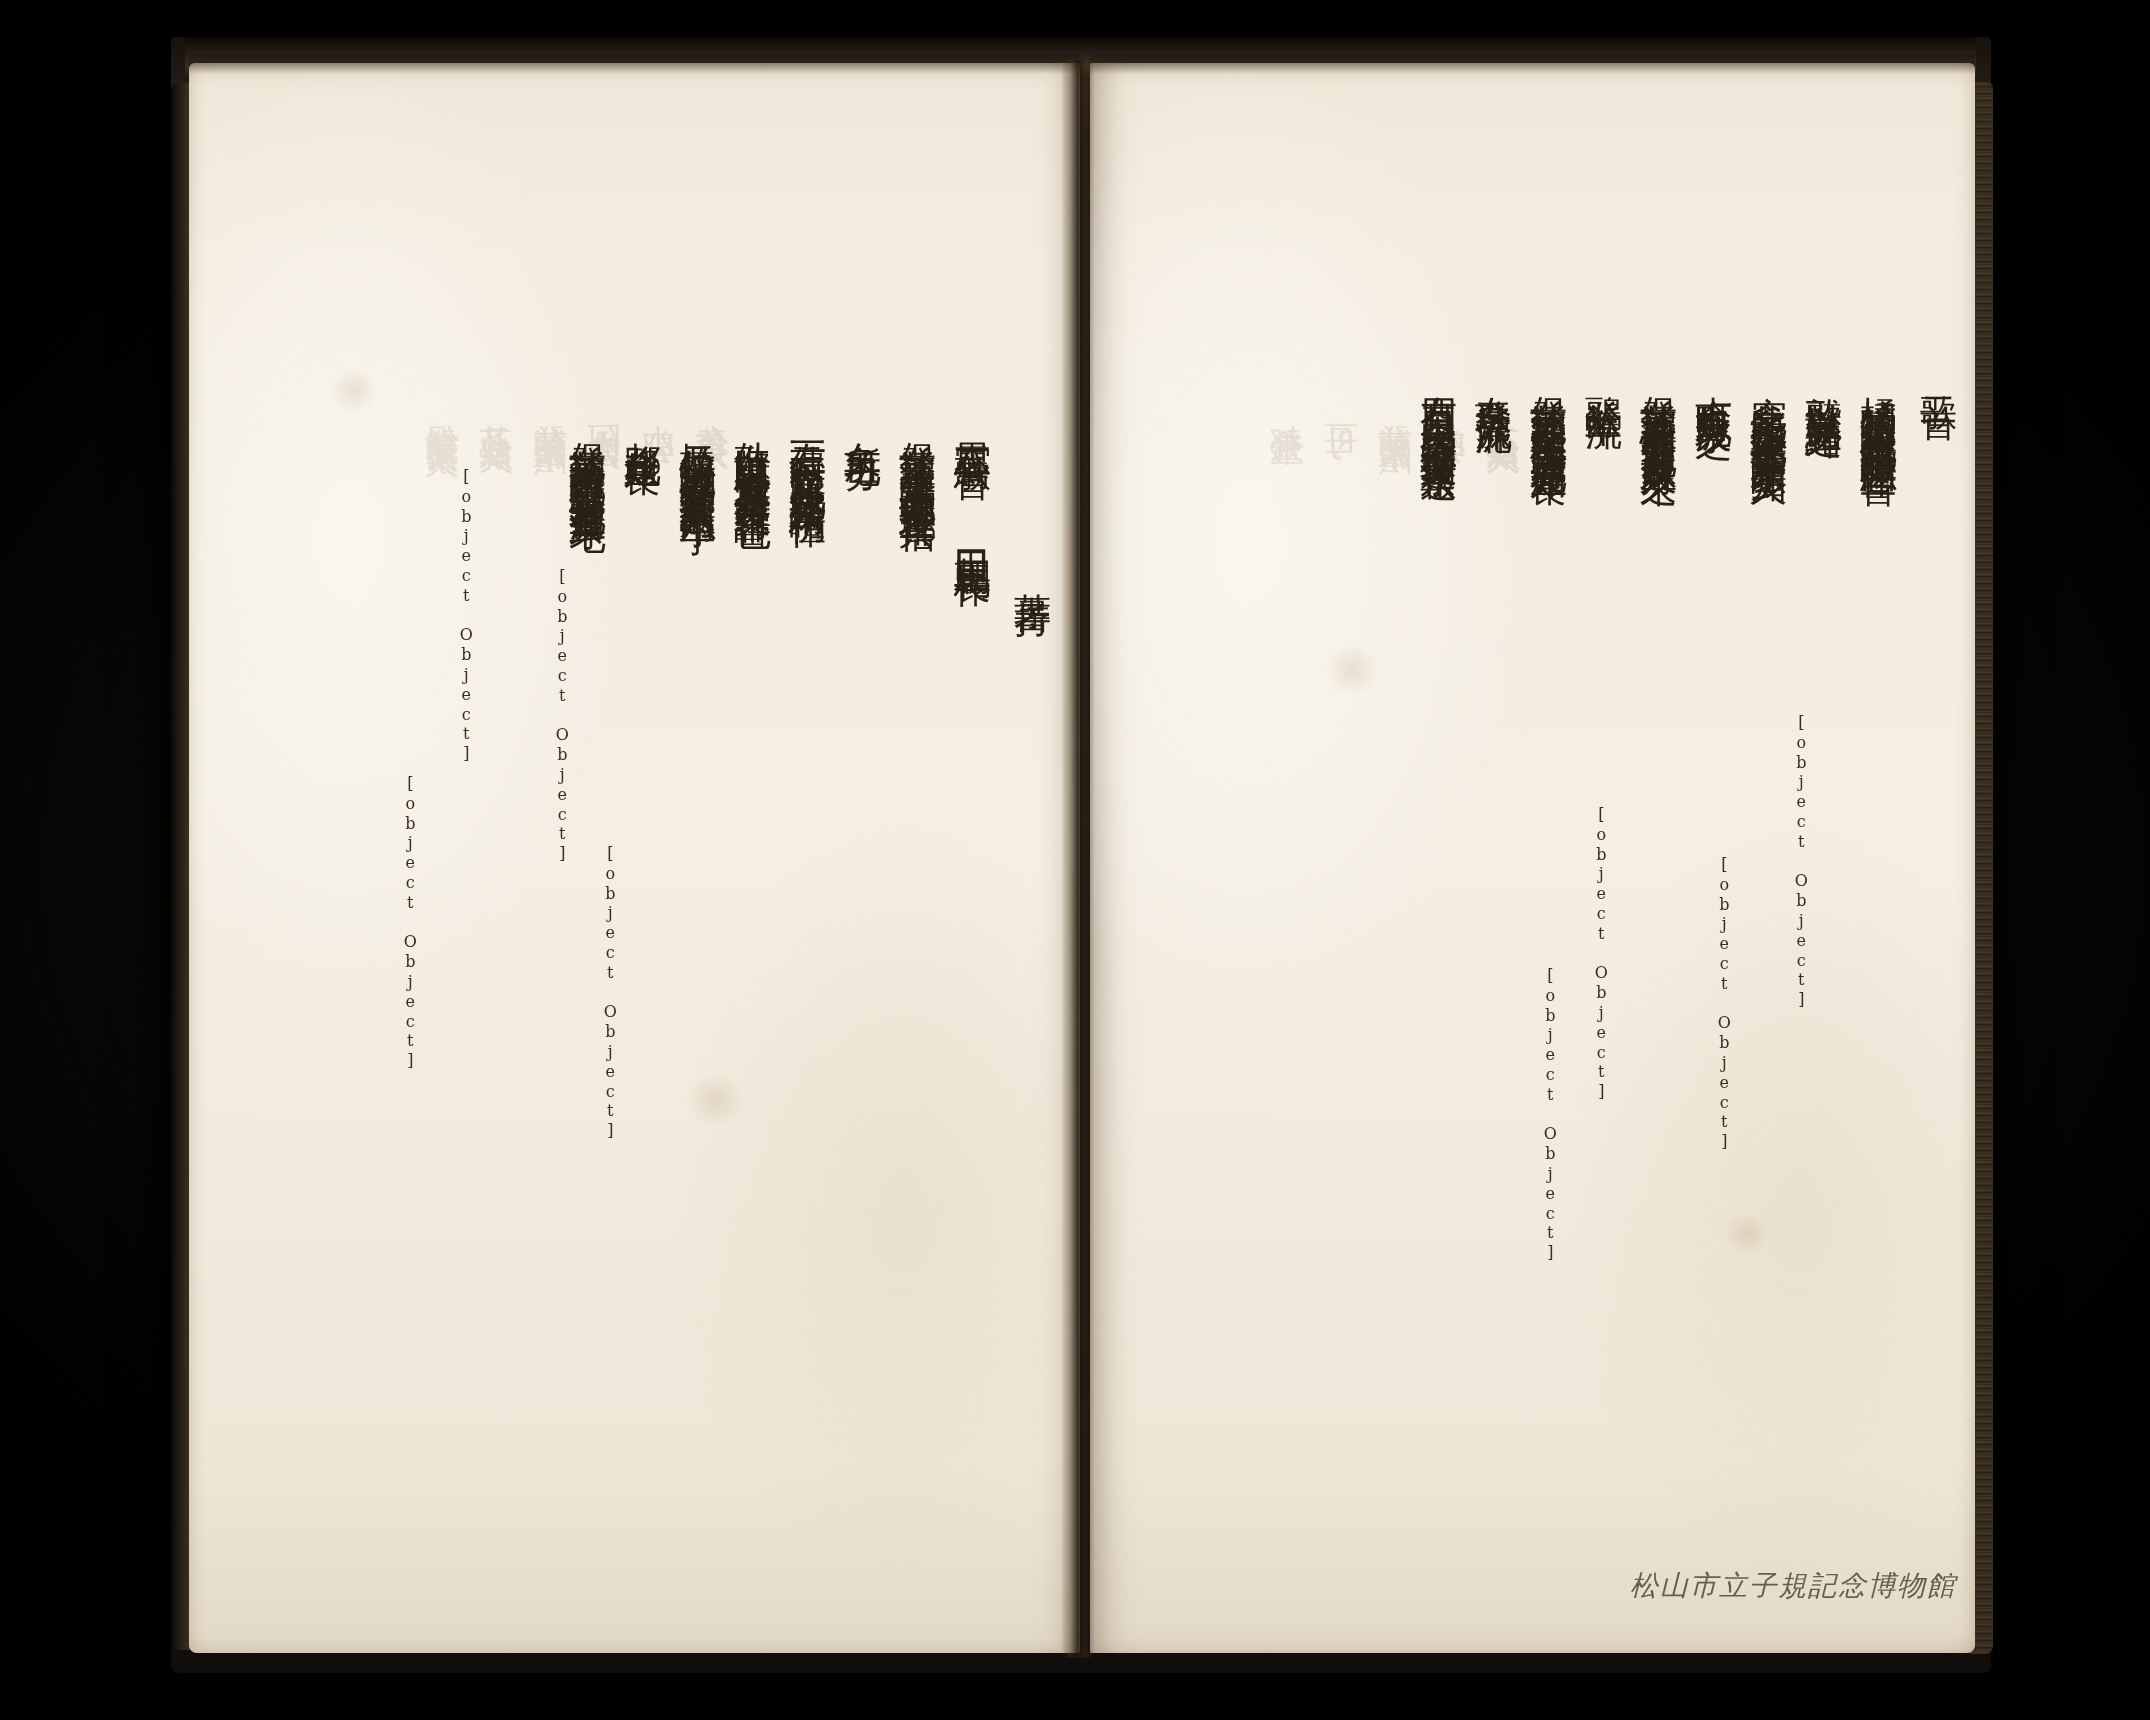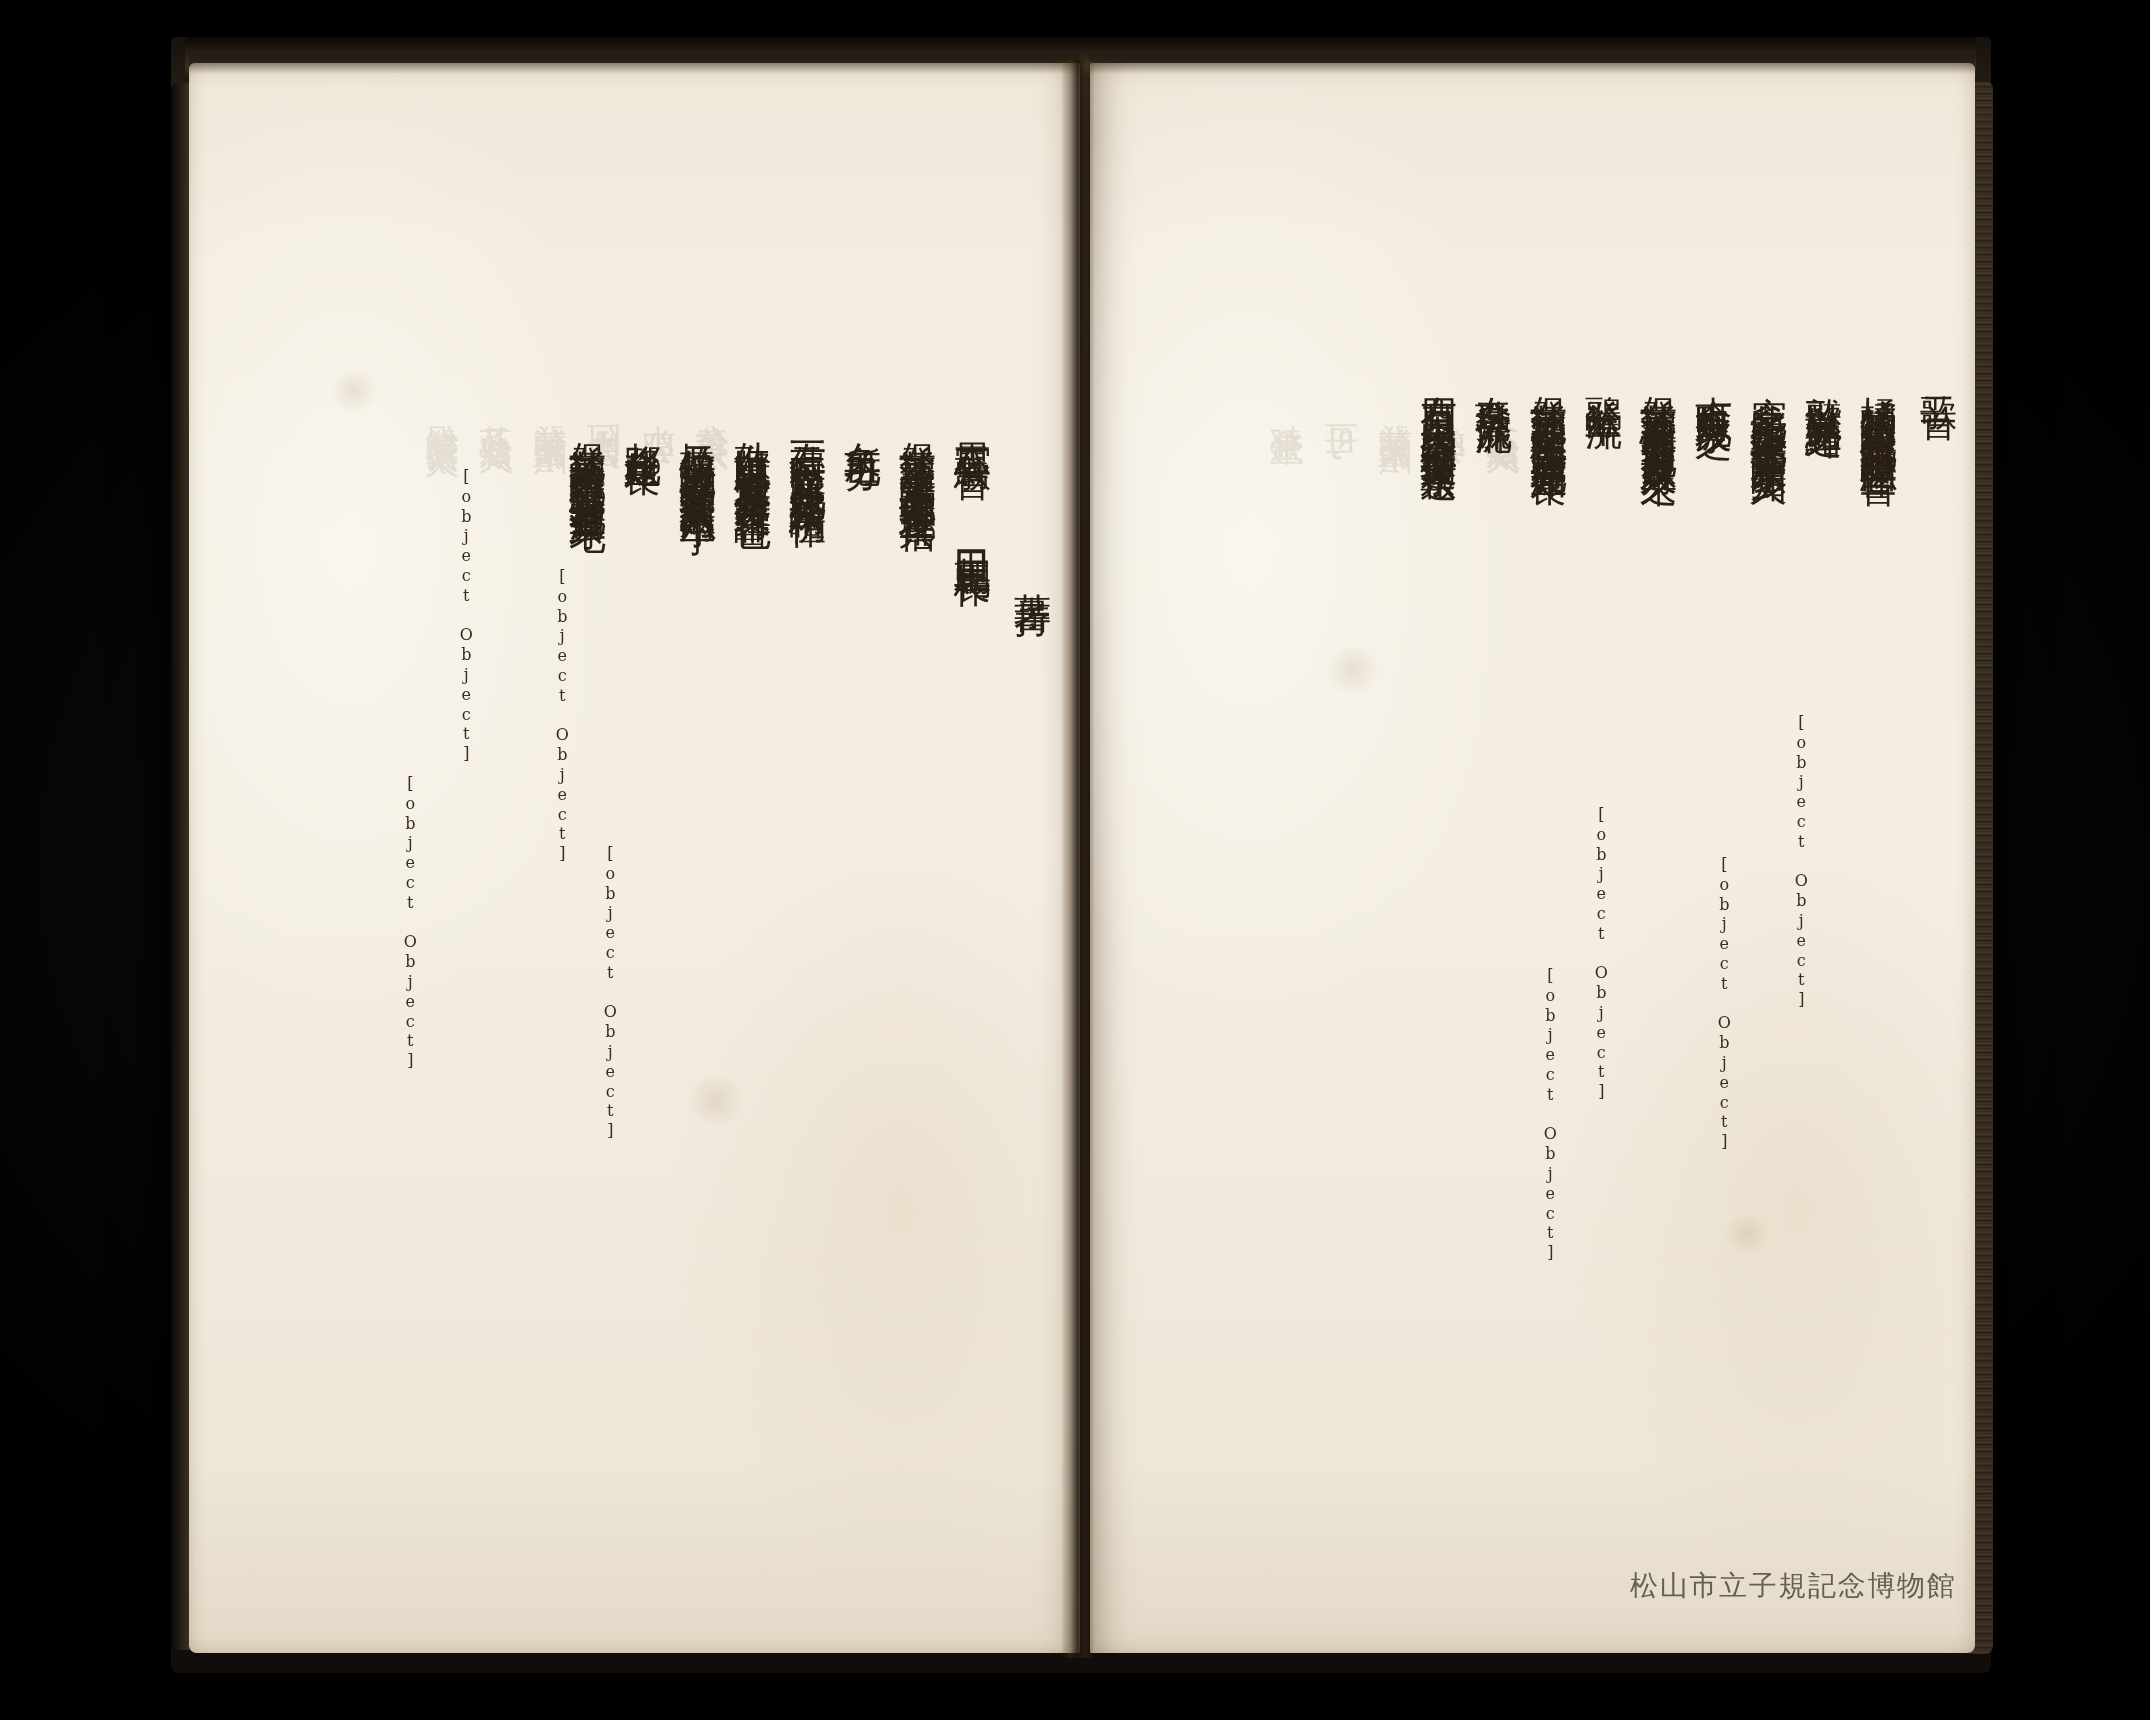--- a/index.html
+++ b/index.html
@@ -212,20 +212,21 @@
   #watermark {
     position: absolute;
     left: 1459px;
     top: 1530px;
     font-family: "DejaVu Sans", sans-serif;
     font-size: 28px;
     color: #4b4339;
     letter-spacing: 0.06em;
     opacity: 0.82;
     white-space: nowrap;
+    font-style: italic;
   }
 
   
   .spot {
     position: absolute;
     border-radius: 50%;
     background: radial-gradient(circle, rgba(150,120,70,0.16), rgba(150,120,70,0) 70%);
     pointer-events: none;
   }
 </style>

